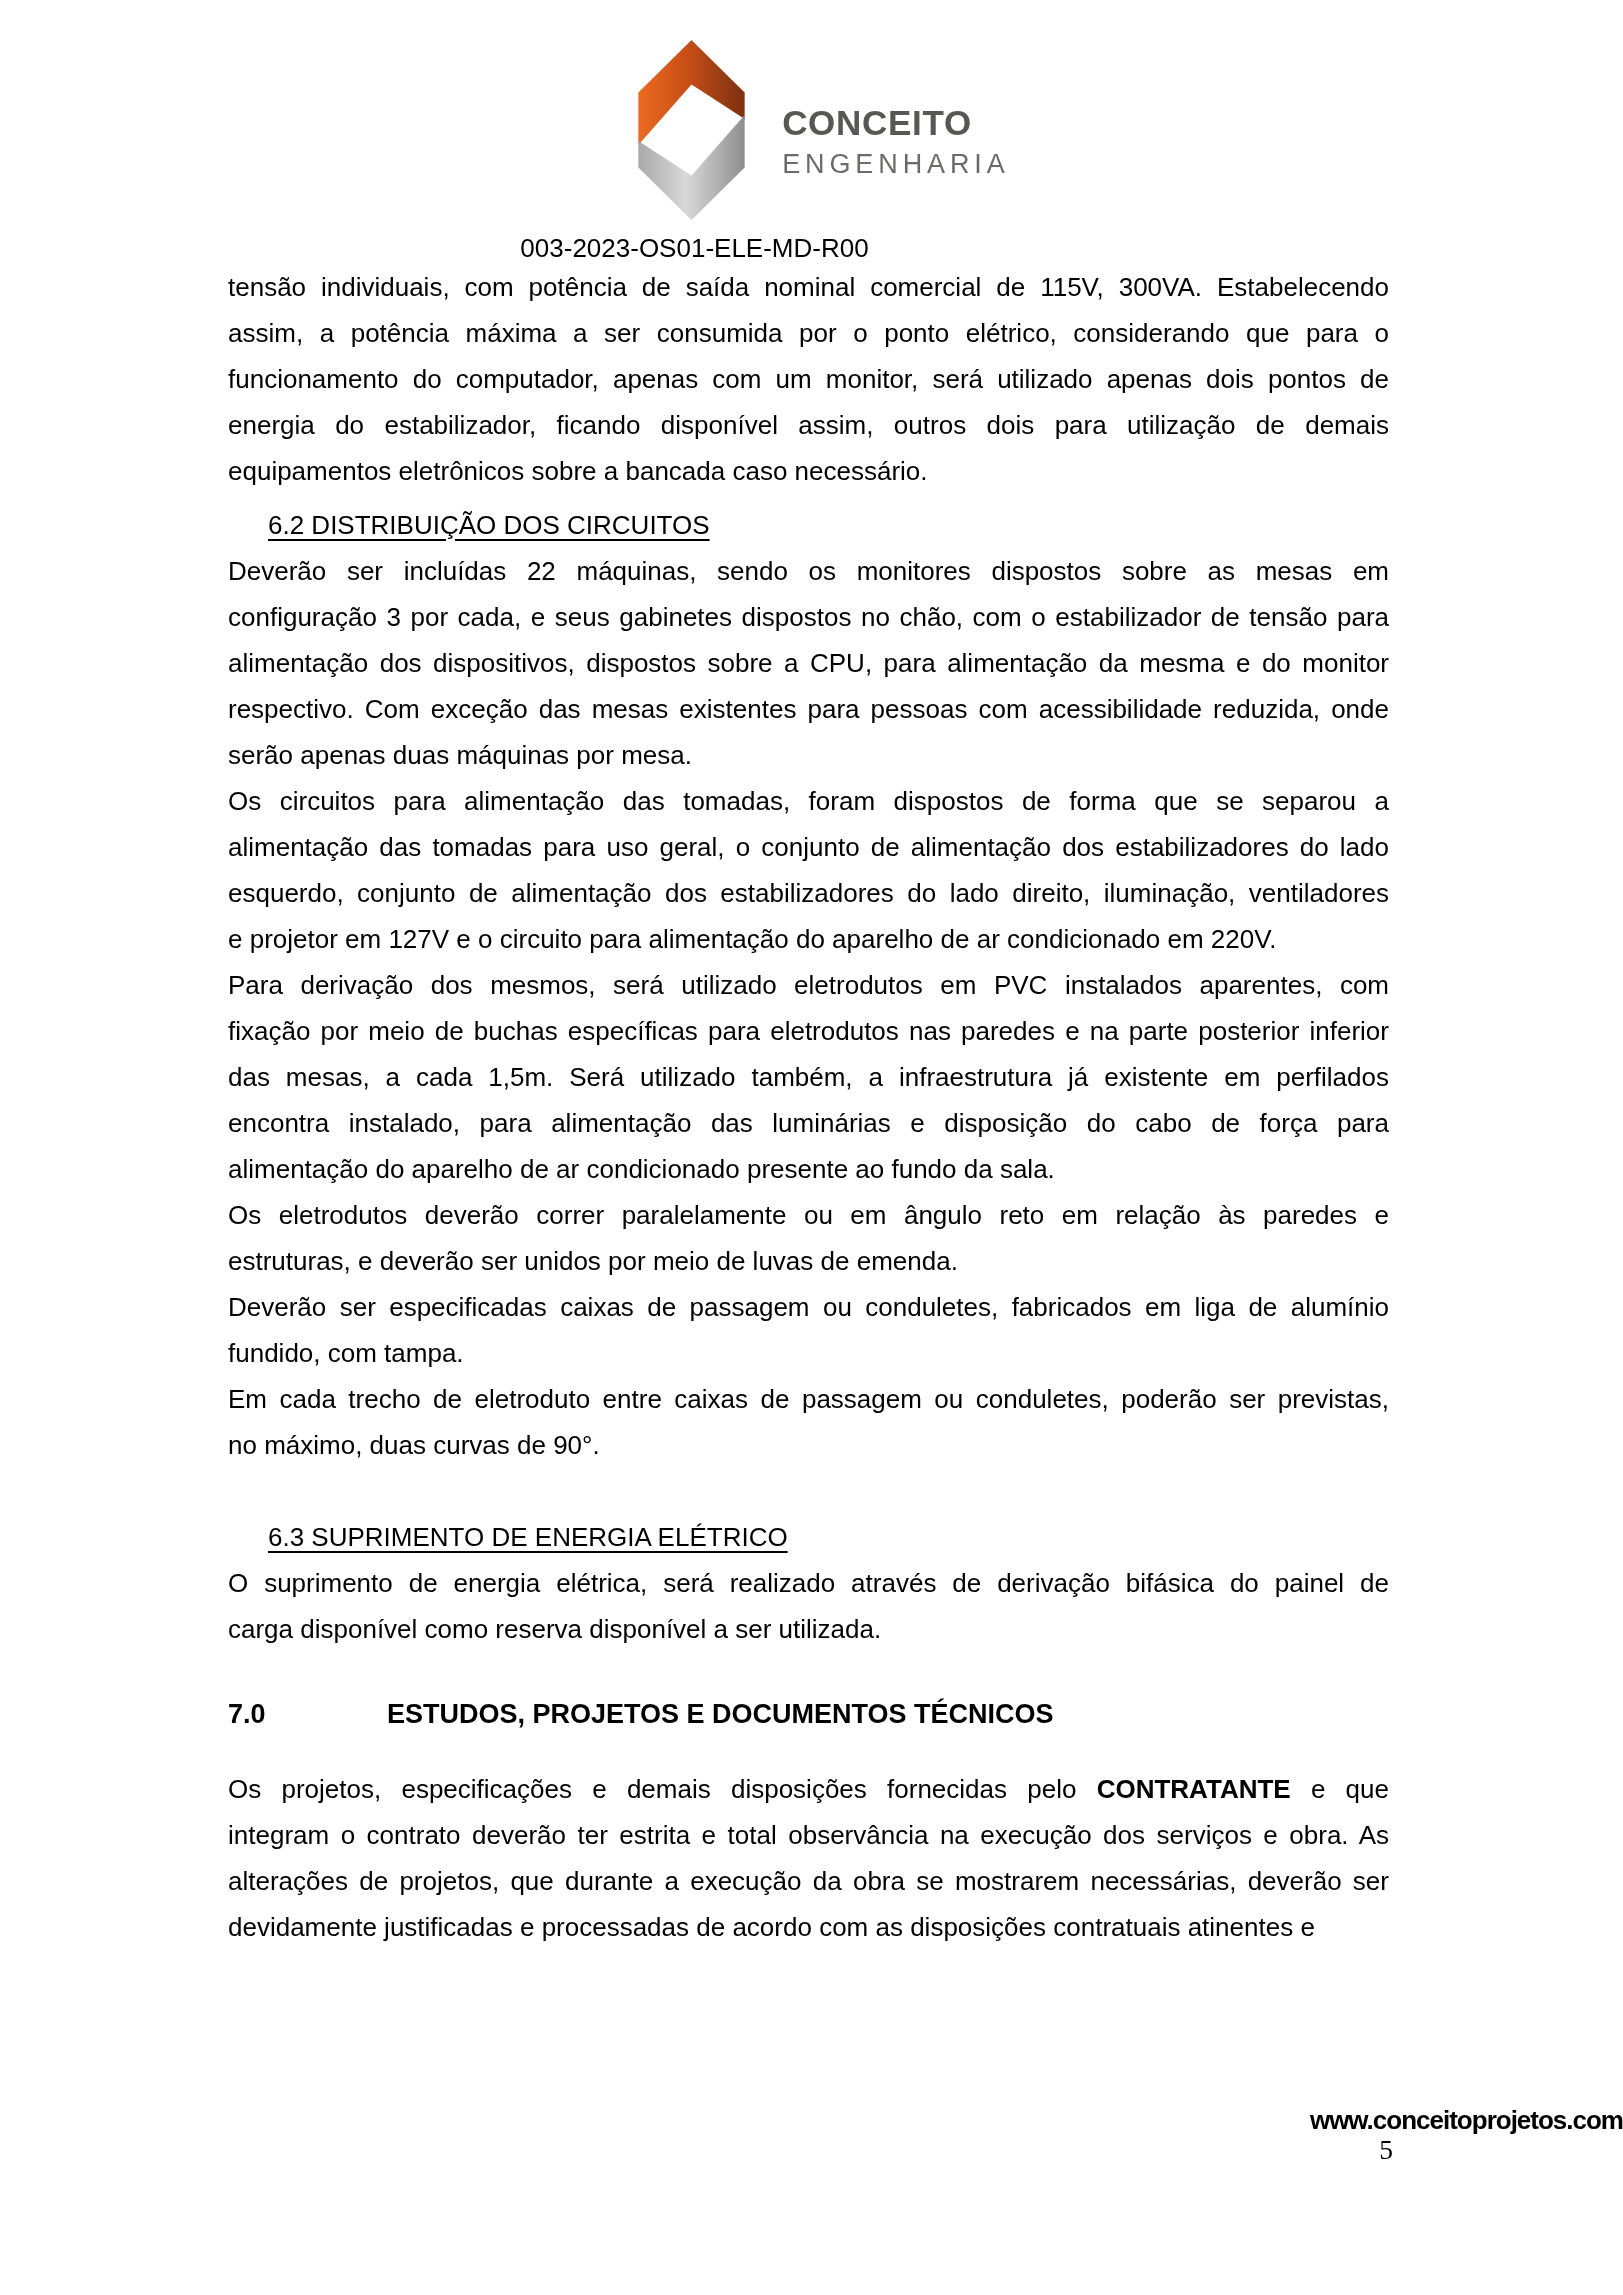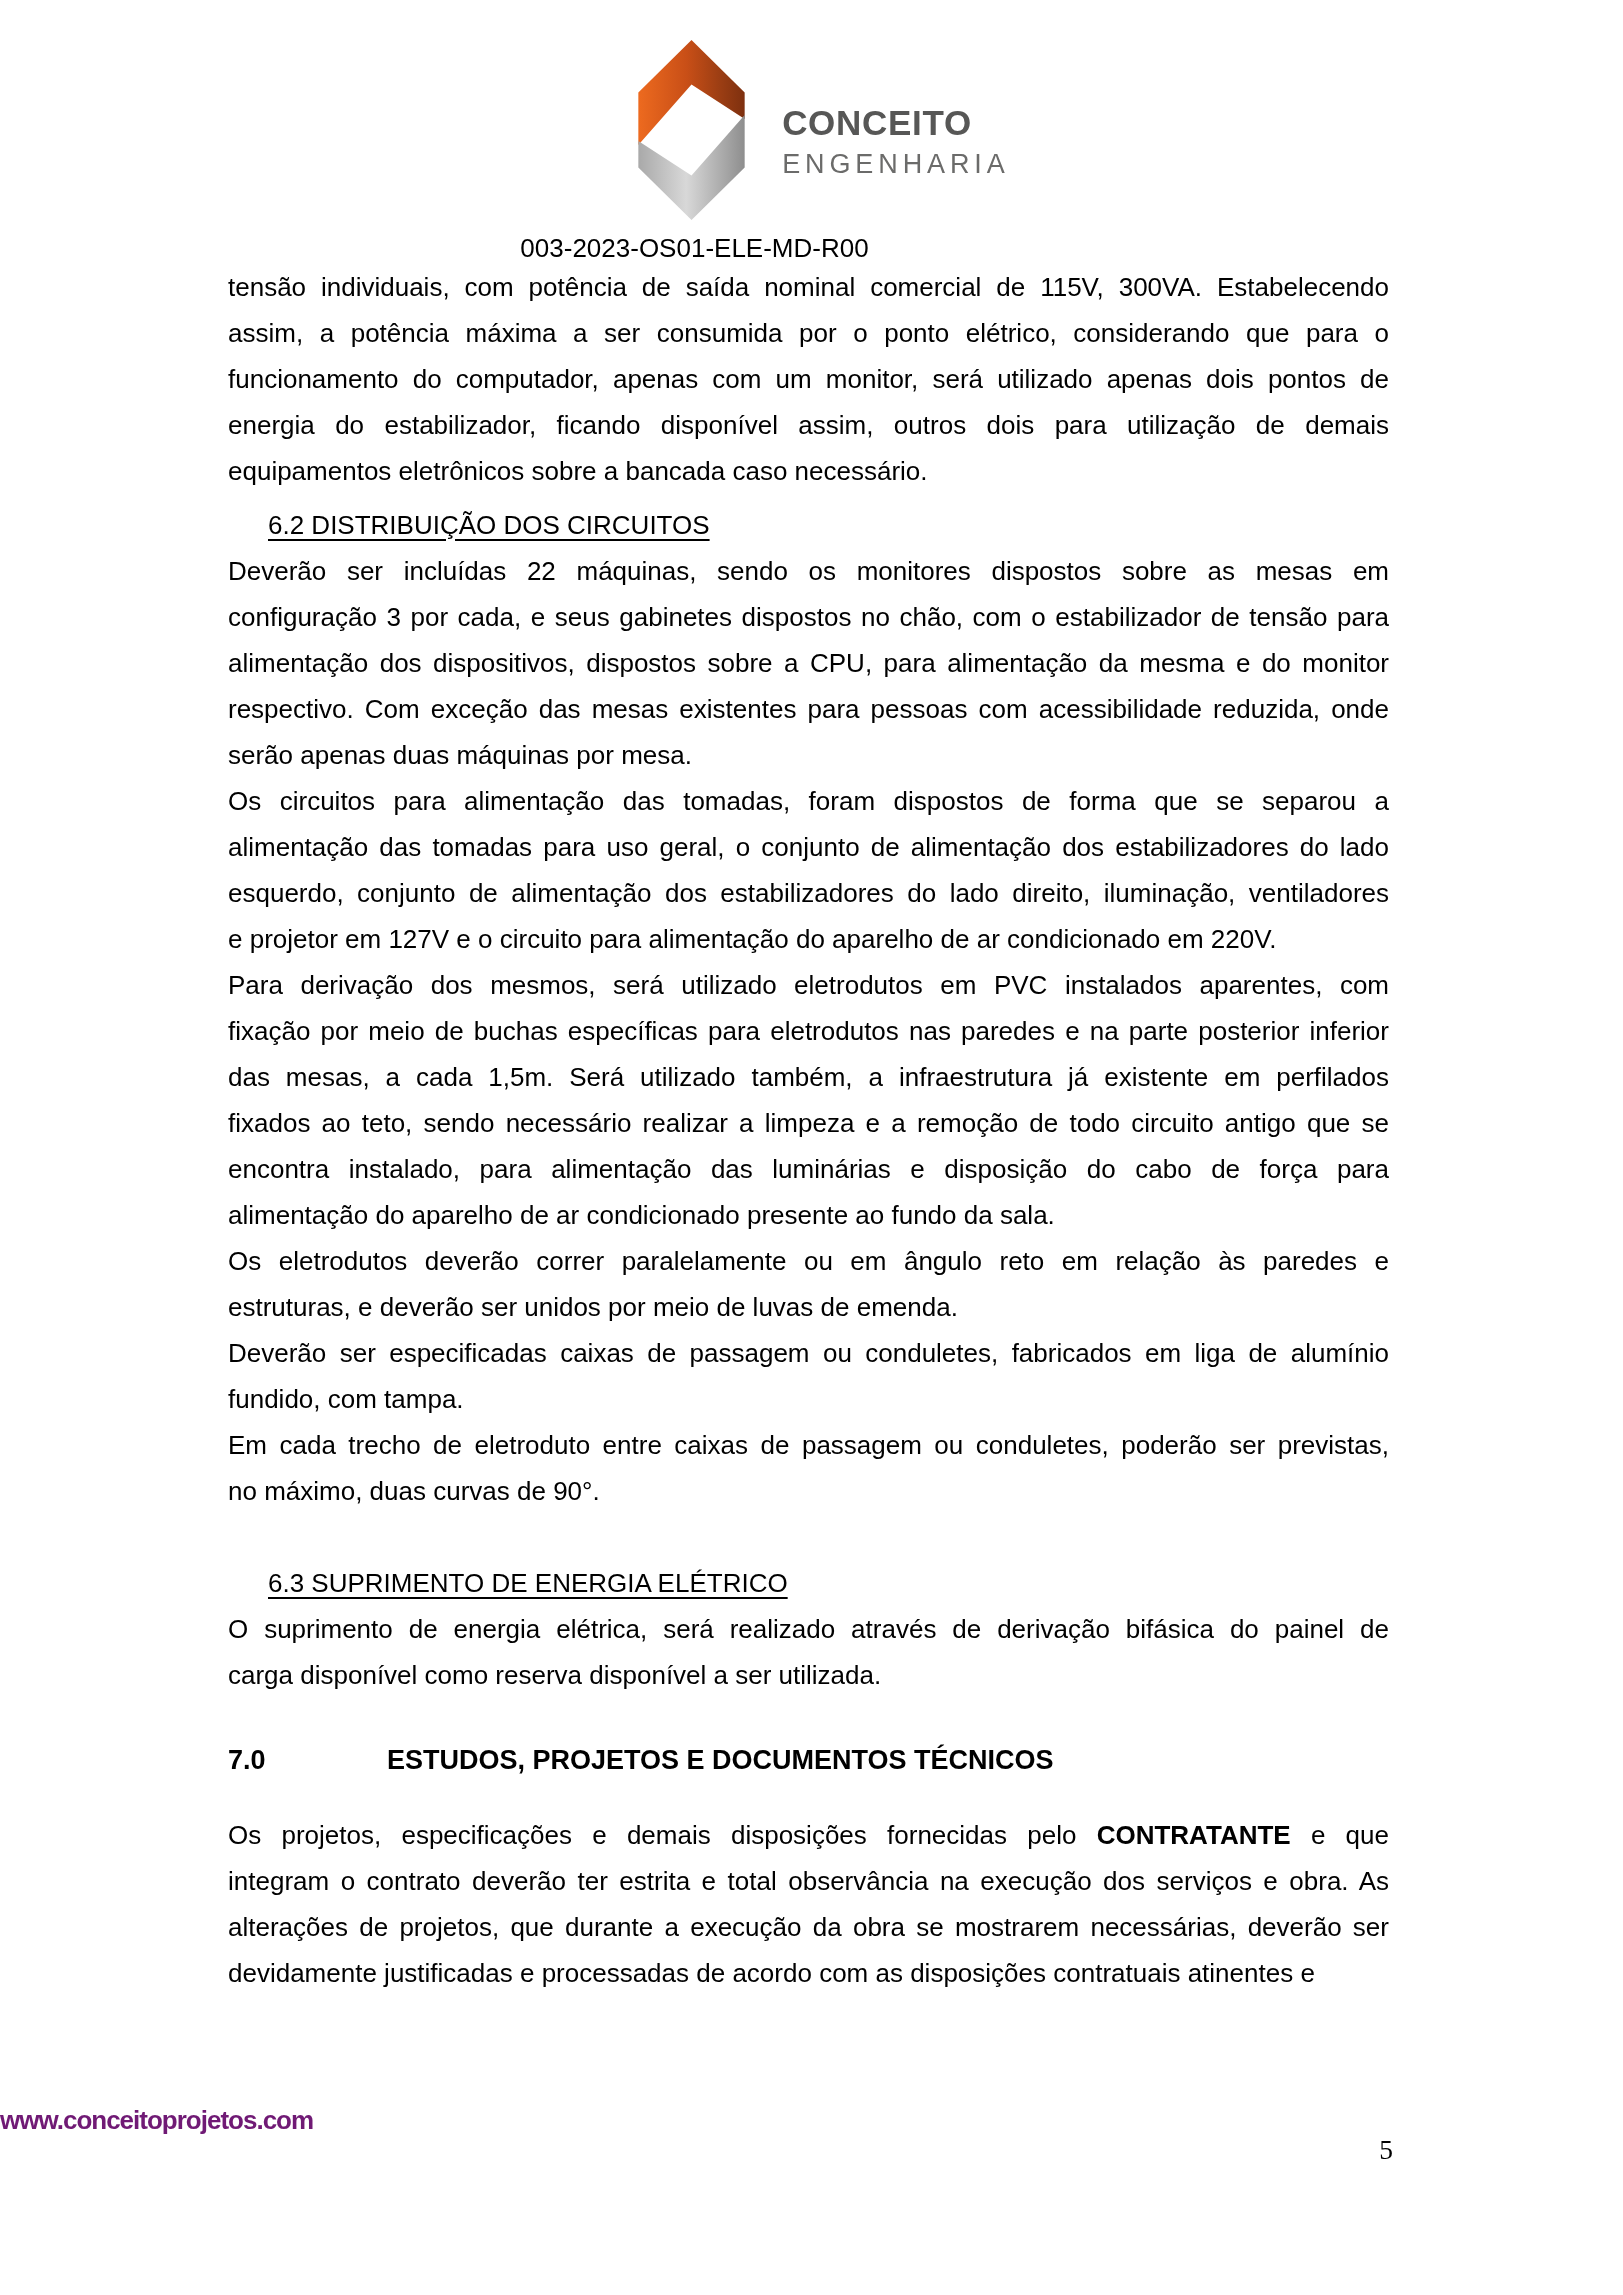--- a/index.html
+++ b/index.html
@@ -56,23 +56,23 @@
   .mt-sm { margin-top:7.9px; }
   .mt-blank { margin-top:46px; }
   .heading-70 { font-weight:bold; margin-top:39px; font-size:27px; }
   .h70-num { display:inline-block; width:159px; }
   .para-last { margin-top:29px; }
   .b { font-weight:bold; }
 
   
   .footer-site {
     position:absolute; top:2105px; left:0; width:100%;
-    text-align:left;
+    text-align:right;
     font-size:26px; font-weight:bold; letter-spacing:-1px;
-    color:#701a75;
+    color:#000000;
   }
   .footer-page {
     position:absolute; top:2134px; right:230px;
     font-family:"Liberation Serif","DejaVu Serif",serif;
     font-size:27.5px;
   }
 </style>
 </head>
 <body>
 
@@ -128,21 +128,20 @@
       <span class="tline">Os circuitos para alimentação das tomadas, foram dispostos de forma que se separou a</span>
       <span class="tline">alimentação das tomadas para uso geral, o conjunto de alimentação dos estabilizadores do lado</span>
       <span class="tline">esquerdo, conjunto de alimentação dos estabilizadores do lado direito, iluminação, ventiladores</span>
       <span class="tline end">e projetor em 127V e o circuito para alimentação do aparelho de ar condicionado em 220V.</span>
     </p>
 
     <p class="para">
       <span class="tline">Para derivação dos mesmos, será utilizado eletrodutos em PVC instalados aparentes, com</span>
       <span class="tline">fixação por meio de buchas específicas para eletrodutos nas paredes e na parte posterior inferior</span>
       <span class="tline">das mesas, a cada 1,5m. Será utilizado também, a infraestrutura já existente em perfilados</span>
-      <span class="tline">fixados ao teto, sendo necessário realizar a limpeza e a remoção de todo circuito antigo que se</span>
       <span class="tline">encontra instalado, para alimentação das luminárias e disposição do cabo de força para</span>
       <span class="tline end">alimentação do aparelho de ar condicionado presente ao fundo da sala.</span>
     </p>
 
     <p class="para">
       <span class="tline">Os eletrodutos deverão correr paralelamente ou em ângulo reto em relação às paredes e</span>
       <span class="tline end">estruturas, e deverão ser unidos por meio de luvas de emenda.</span>
     </p>
 
     <p class="para">

